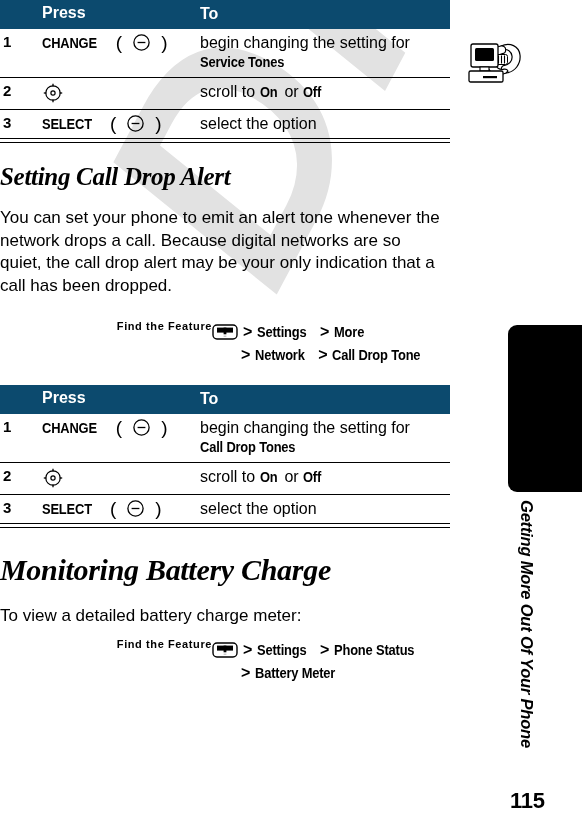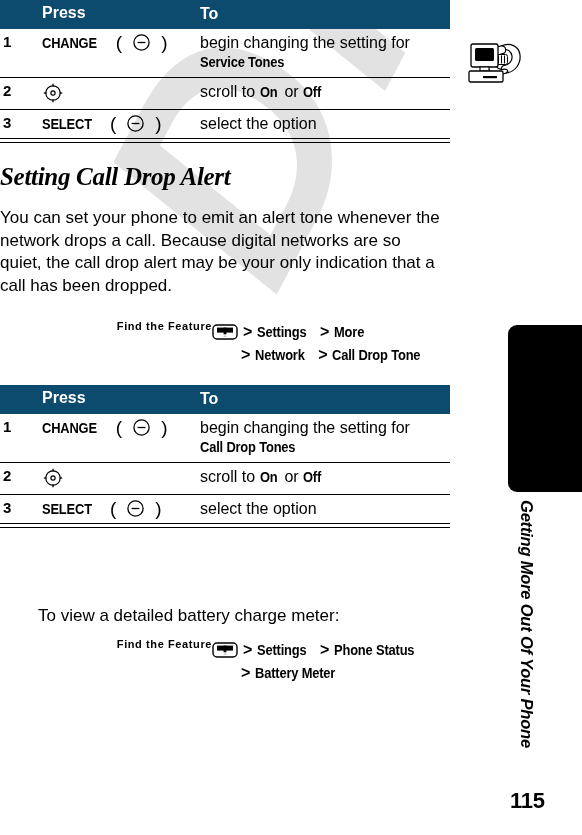--- a/index.html
+++ b/index.html
@@ -442,22 +442,23 @@
         </td>
         <td class="c-to">select the option</td>
       </tr>
 
       <tr class="spacer-row">
         <td colspan="3"></td>
       </tr>
     </tbody>
   </table>
 
-
-  <p class="body-p" style="position:absolute; left:0; top:605px;margin-left:38px;">To view a detailed battery charge meter:</p>
+  <h2 class="section-h big" style="position:absolute; left:0; top:553px;">Monitoring Battery Charge</h2>
+
+  <p class="body-p" style="position:absolute; left:0; top:605px;">To view a detailed battery charge meter:</p>
 
   <div class="fft" style="position:absolute; left:0; top:638px;">
     <div class="fft-label">Find the Feature</div>
     <div class="fft-path">
       <div class="fft-line">
         <span class="menukey-glyph">
           <svg width="26" height="16" viewBox="0 0 26 16">
             <rect x="1" y="1" width="24" height="14" rx="4" ry="4" fill="none" stroke="#000" stroke-width="1.4"></rect>
             <rect x="5" y="3.6" width="16" height="5" fill="#000"></rect>
             <rect x="11.6" y="3.6" width="2.8" height="8.6" fill="#000"></rect>

